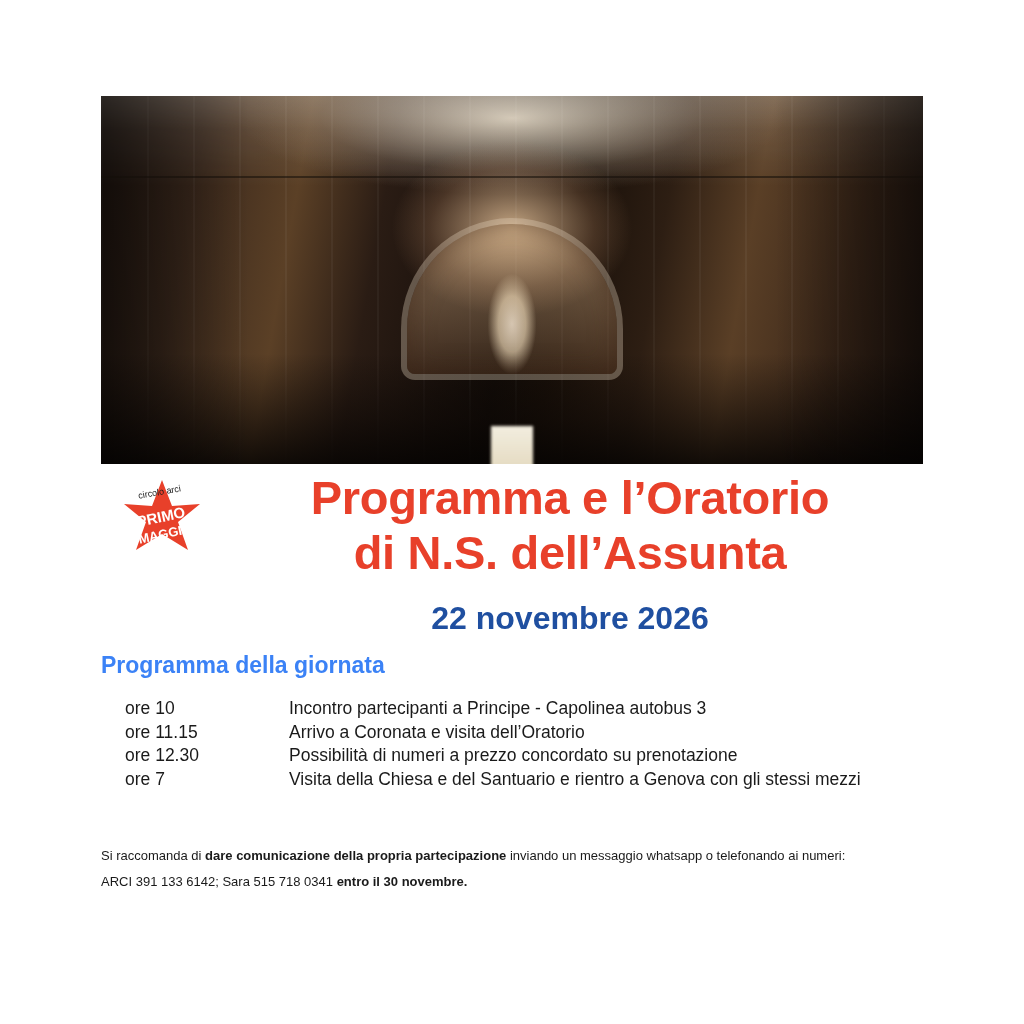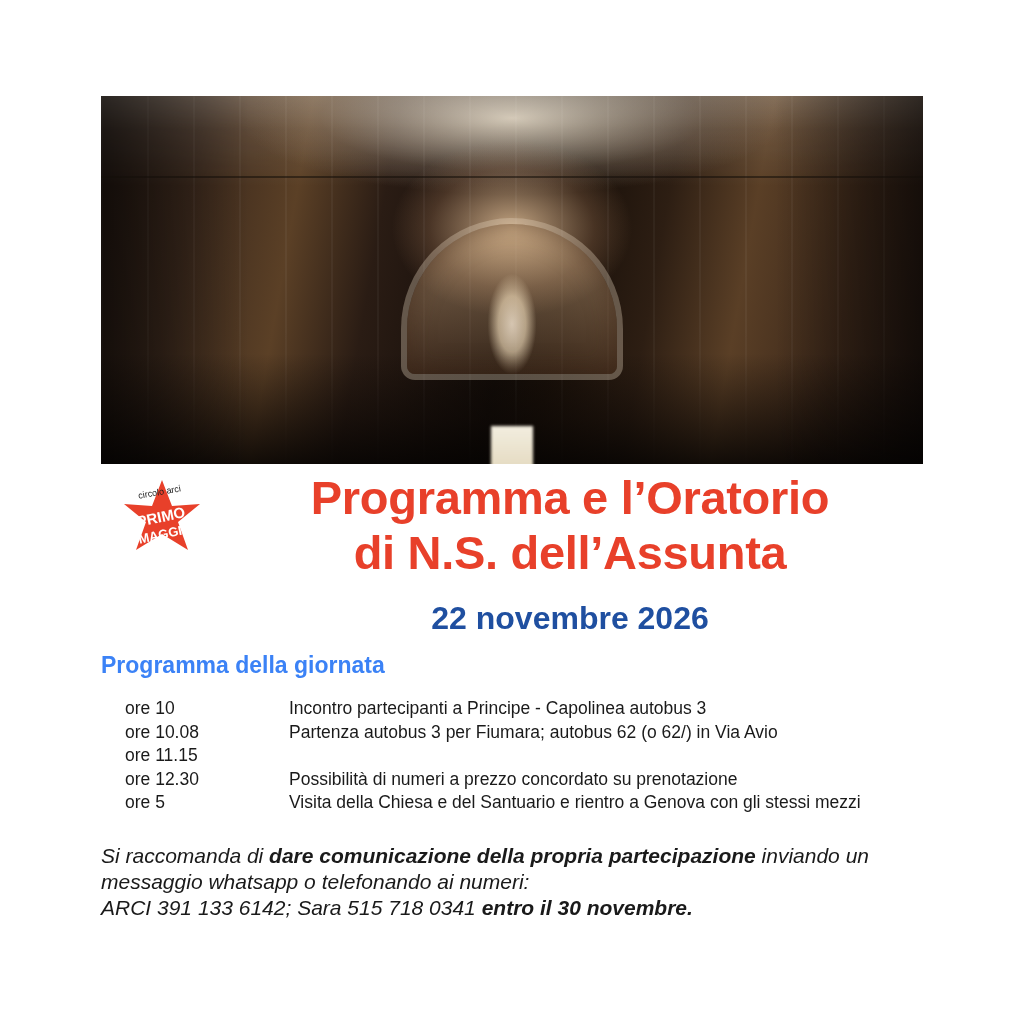--- a/index.html
+++ b/index.html
@@ -159,24 +159,23 @@
   .schedule-desc {
     flex: 1 1 auto;
   }
 
   
   .note {
     position: absolute;
     left: 101px;
     top: 843px;
     width: 840px;
-    font-size: 21px;
+    font-size: 13px;
     line-height: 26px;
     color: #1a1a1a;
-    font-style: italic;
   }
   .note b { font-weight: bold; }
 </style>
 </head>
 <body>
 
 <div class="poster">
 
   <div class="photo-wrap">
     <div class="photo"></div>
@@ -202,32 +201,29 @@
   <div class="date">22 novembre 2026</div>
 
   <div class="section-title">Programma della giornata</div>
 
   <div class="schedule">
     <div class="schedule-row">
       <div class="schedule-time">ore 10</div>
       <div class="schedule-desc">Incontro partecipanti a Principe - Capolinea autobus 3</div>
     </div>
     <div class="schedule-row">
-      <div class="schedule-time">ore 10.08</div>
-      <div class="schedule-desc">Partenza autobus 3 per Fiumara; autobus 62 (o 62/) in Via Avio</div>
-    </div>
-    <div class="schedule-row">
       <div class="schedule-time">ore 11.15</div>
+      <div class="schedule-desc">Arrivo a Coronata e visita dell’Oratorio</div>
     </div>
     <div class="schedule-row">
       <div class="schedule-time">ore 12.30</div>
       <div class="schedule-desc">Possibilità di numeri a prezzo concordato su prenotazione</div>
     </div>
     <div class="schedule-row">
-      <div class="schedule-time">ore 5</div>
+      <div class="schedule-time">ore 7</div>
       <div class="schedule-desc">Visita della Chiesa e del Santuario e rientro a Genova con gli stessi mezzi</div>
     </div>
   </div>
 
   <div class="note">
     <span>Si raccomanda di </span><b>dare comunicazione della propria partecipazione</b><span> inviando un messaggio whatsapp o telefonando ai numeri:</span><br>
     <span>ARCI 391 133 6142; Sara 515 718 0341 </span><b>entro il 30 novembre.</b>
   </div>
 
 </div>

